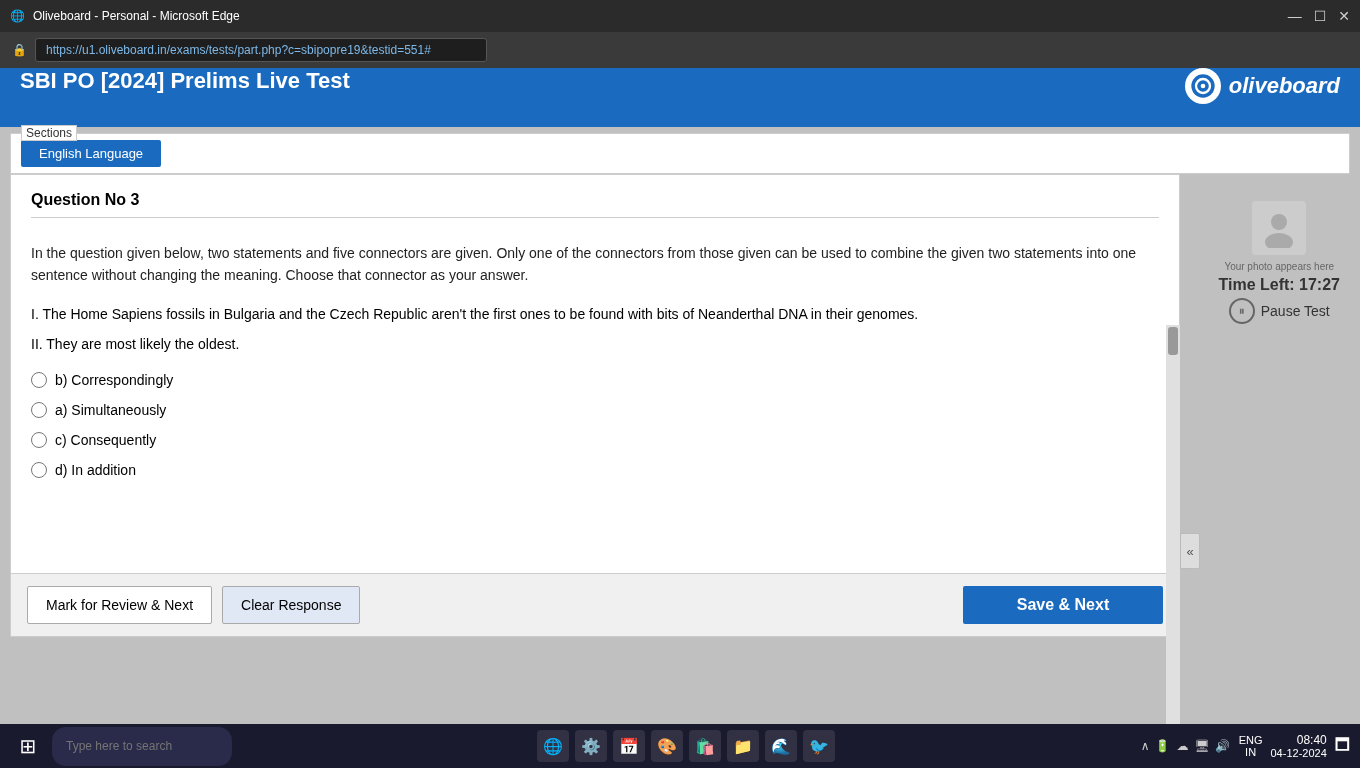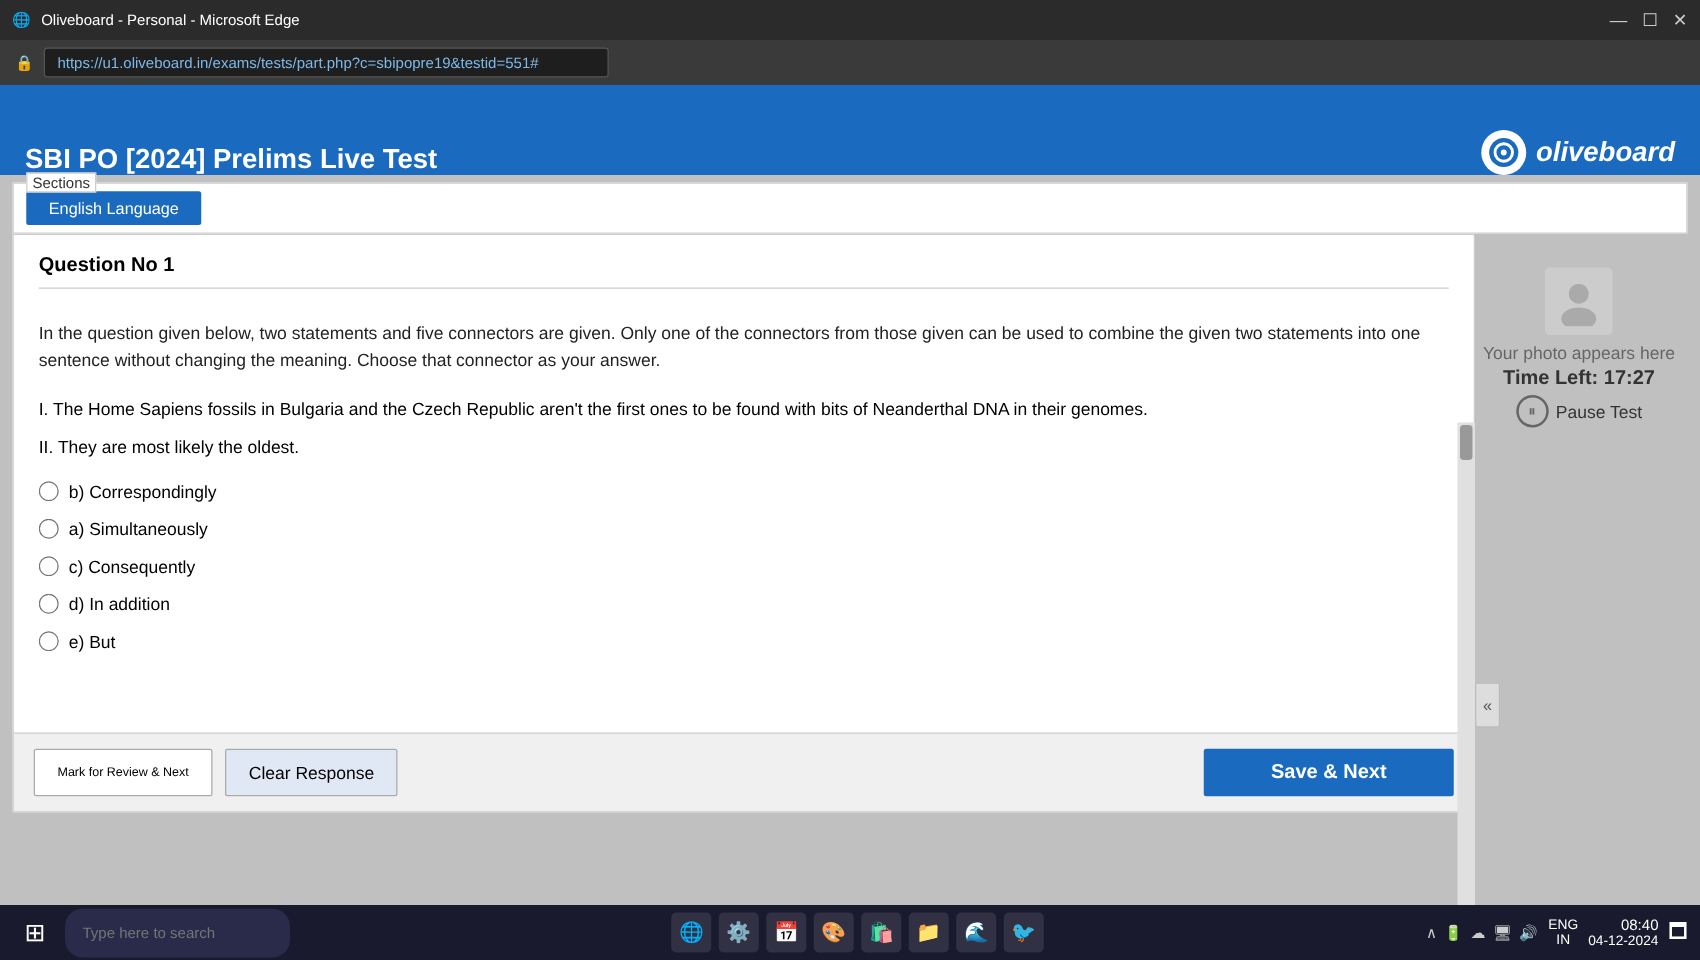--- a/index.html
+++ b/index.html
@@ -37,23 +37,23 @@
       color: #7db8e8;
       padding: 3px 10px;
       font-size: 12px;
       width: 452px;
       height: 24px;
     }
 
     
     .app-header {
       background: #1a6bbf;
-      height: 72px;
-      display: flex;
-      align-items: flex-end;
+      height: 59px;
+      display: flex;
+      align-items: flex-start;
       padding: 0 20px;
       justify-content: space-between;
     }
     .app-title {
       color: #fff;
       font-size: 22px;
       font-weight: bold;
     }
     .logo-area {
       display: flex;
@@ -100,21 +100,21 @@
     .avatar-icon {
       width: 54px;
       height: 54px;
       background: #ccc;
       border-radius: 4px;
       display: flex;
       align-items: center;
       justify-content: center;
     }
     .avatar-icon svg { width: 40px; height: 40px; fill: #888; }
-    .avatar-label { font-size: 14px; color: #666; margin-top: 2px; }
+    .avatar-label { font-size: 10px; color: #666; margin-top: 2px; }
     .time-left {
       font-size: 16px;
       font-weight: bold;
       color: #333;
     }
     .pause-btn {
       display: flex;
       align-items: center;
       gap: 6px;
       background: none;
@@ -188,21 +188,21 @@
       padding: 12px 16px;
       display: flex;
       justify-content: space-between;
       align-items: center;
     }
     .left-btns { display: flex; gap: 10px; }
     .btn-mark {
       background: #fff;
       border: 1px solid #aaa;
       padding: 10px 18px;
-      font-size: 10px;
+      font-size: 14px;
       cursor: pointer;
       border-radius: 2px;
     }
     .btn-clear {
       background: #e0e8f5;
       border: 1px solid #aaa;
       padding: 10px 18px;
       font-size: 14px;
       cursor: pointer;
       border-radius: 2px;
@@ -353,21 +353,21 @@
     </div>
     <div class="avatar-label">Your photo appears here</div>
     <div class="time-left">Time Left: 17:27</div>
     <button class="pause-btn">
       <div class="pause-circle">⏸</div>
       <span>Pause Test</span>
     </button>
   </div>
 
   <div class="main-content" style="margin-top:0; margin-right:180px;">
-    <div class="question-header">Question No 1</div>
+    <div class="question-header">Question No 3</div>
     <div class="question-instruction">In the question given below, two statements and five connectors are given. Only one of the connectors from those given can be used to combine the given two statements into one sentence without changing the meaning. Choose that connector as your answer.</div>
     <div class="statement">I. The Home Sapiens fossils in Bulgaria and the Czech Republic aren't the first ones to be found with bits of Neanderthal DNA in their genomes.</div>
     <div class="statement">II. They are most likely the oldest.</div>
 
     <div class="options-area">
       <div class="option-row">
         <input type="radio" name="answer" id="opt-b" style="">
         <label for="opt-b">b) Correspondingly</label>
       </div>
       <div class="option-row">
@@ -375,24 +375,20 @@
         <label for="opt-a">a) Simultaneously</label>
       </div>
       <div class="option-row">
         <input type="radio" name="answer" id="opt-c" style="">
         <label for="opt-c">c) Consequently</label>
       </div>
       <div class="option-row">
         <input type="radio" name="answer" id="opt-d" style="">
         <label for="opt-d">d) In addition</label>
       </div>
-      <div class="option-row">
-        <input type="radio" name="answer" id="opt-e" style="">
-        <label for="opt-e">e) But</label>
-      </div>
     </div>
   </div>
 
   <div style="position:absolute; right:180px; top:192px; width:14px; height:480px; background:#e0e0e0;">
     <div style="width:10px; height:28px; background:#999; border-radius:3px; margin: 2px auto;"></div>
   </div>
 
   <div style="position:absolute; right:160px; top:400px; background:#ddd; border:1px solid #bbb; width:20px; height:36px; display:flex; align-items:center; justify-content:center; cursor:pointer; font-size:13px; color:#555; border-radius:2px;">«</div>
 
   <div class="action-bar" style="margin-right:180px;">

